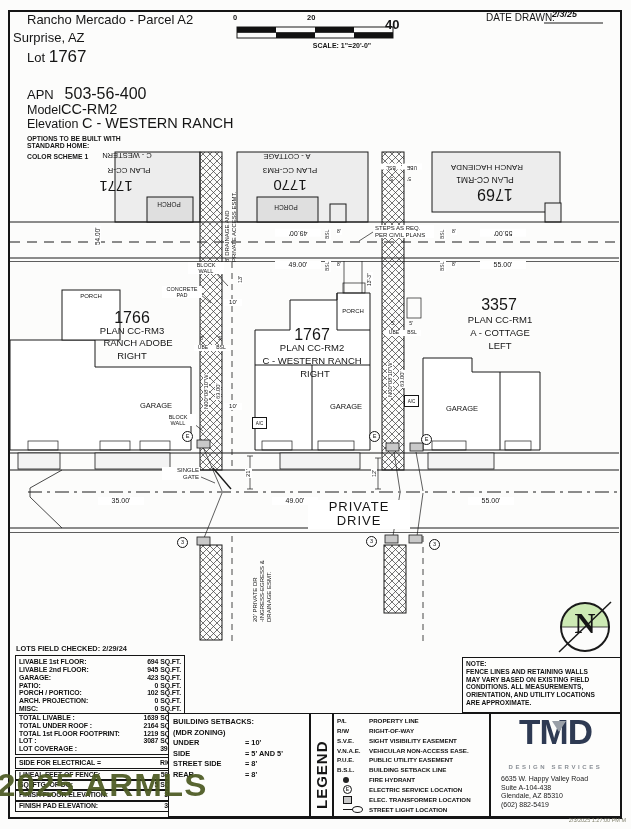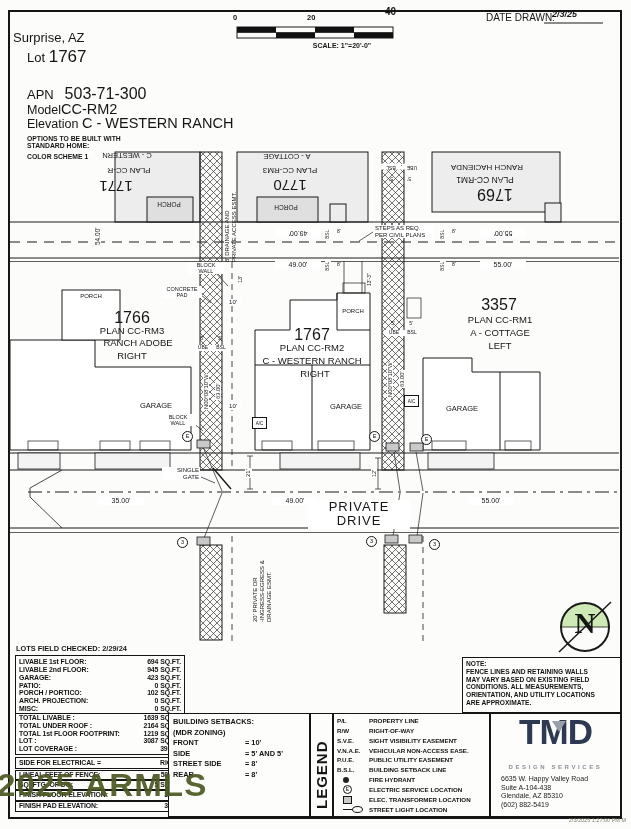--- a/index.html
+++ b/index.html
@@ -166,32 +166,33 @@
         <rect x="237" y="27" width="39" height="5.5" fill="#111" stroke="none"></rect>
         <rect x="315" y="27" width="39" height="5.5" fill="#111" stroke="none"></rect>
         <rect x="276" y="32.5" width="39" height="5.5" fill="#111" stroke="none"></rect>
         <rect x="354" y="32.5" width="39" height="5.5" fill="#111" stroke="none"></rect>
       </g>
 
       <line x1="544" y1="23" x2="603" y2="23"></line>
     </g>
   </svg>
 
+  <div class="lbl" style="left:27px;top:13px;font-size:13px;">Rancho Mercado - Parcel A2</div>
   <div class="lbl" style="left:13px;top:31px;font-size:13px;">Surprise, AZ</div>
   <div class="lbl" style="left:27px;top:48px;font-size:13px;"><span>Lot</span> <span style="font-size:17px;">1767</span></div>
-  <div class="lbl" style="left:27px;top:85px;font-size:13px;"><span>APN</span>&nbsp;&nbsp;&nbsp;<span style="font-size:16px;">503-71-300</span></div>
+  <div class="lbl" style="left:27px;top:85px;font-size:13px;"><span>APN</span>&nbsp;&nbsp;&nbsp;<span style="font-size:16px;">503-56-400</span></div>
   <div class="lbl" style="left:27px;top:102px;font-size:12.5px;"><span>Model</span><span style="font-size:14.5px;">CC-RM2</span></div>
   <div class="lbl" style="left:27px;top:116px;font-size:12.5px;"><span>Elevation</span> <span style="font-size:14.5px;">C - WESTERN RANCH</span></div>
   <div class="lbl b" style="left:27px;top:135px;font-size:6.8px;">OPTIONS TO BE BUILT WITH
 STANDARD HOME:</div>
   <div class="lbl b" style="left:27px;top:153px;font-size:6.8px;">COLOR SCHEME 1</div>
 
   <div class="lbl b" style="left:233px;top:14px;font-size:7.5px;">0</div>
   <div class="lbl b" style="left:307px;top:14px;font-size:7.5px;">20</div>
-  <div class="lbl b" style="left:385px;top:6px;font-size:10px;">40</div>
+  <div class="lbl b" style="left:385px;top:18px;font-size:13px;">40</div>
   <div class="lbl b c" style="left:282px;top:42px;width:120px;font-size:7px;">SCALE: 1"=20'-0"</div>
 
   <div class="lbl" style="left:486px;top:12px;font-size:10px;">DATE DRAWN:</div>
   <div class="lbl" style="left:552px;top:10px;font-size:9px;font-style:italic;font-weight:bold;">2/3/25</div>
 
   <div class="lbl c r180" style="left:92px;top:151px;width:70px;font-size:7.5px;">C - WESTERN</div>
   <div class="lbl c r180" style="left:95px;top:165px;width:68px;font-size:8px;">PLAN CC-R</div>
   <div class="lbl c r180" style="left:93px;top:177px;width:46px;font-size:15px;">1771</div>
   <div class="lbl c r180" style="left:152px;top:201px;width:34px;font-size:6.5px;">PORCH</div>
   <div class="lbl c r180" style="left:256px;top:152px;width:62px;font-size:7.5px;">A - COTTAGE</div>
@@ -379,21 +380,21 @@
   </div>
 
   <div class="box" style="left:168px;top:713px;width:142px;height:104px;padding:3px 0;">
     <div class="srow">
         <span>BUILDING SETBACKS:</span>
       </div>
     <div class="srow">
         <span>(MDR ZONING)</span>
       </div>
     <div class="srow">
-        <span class="sl">FRONT</span>
+        <span class="sl">UNDER</span>
         <span>= 10'</span>
       </div>
     <div class="srow">
         <span class="sl">SIDE</span>
         <span>= 5' AND 5'</span>
       </div>
     <div class="srow">
         <span class="sl">STREET SIDE</span>
         <span>= 8'</span>
       </div>

